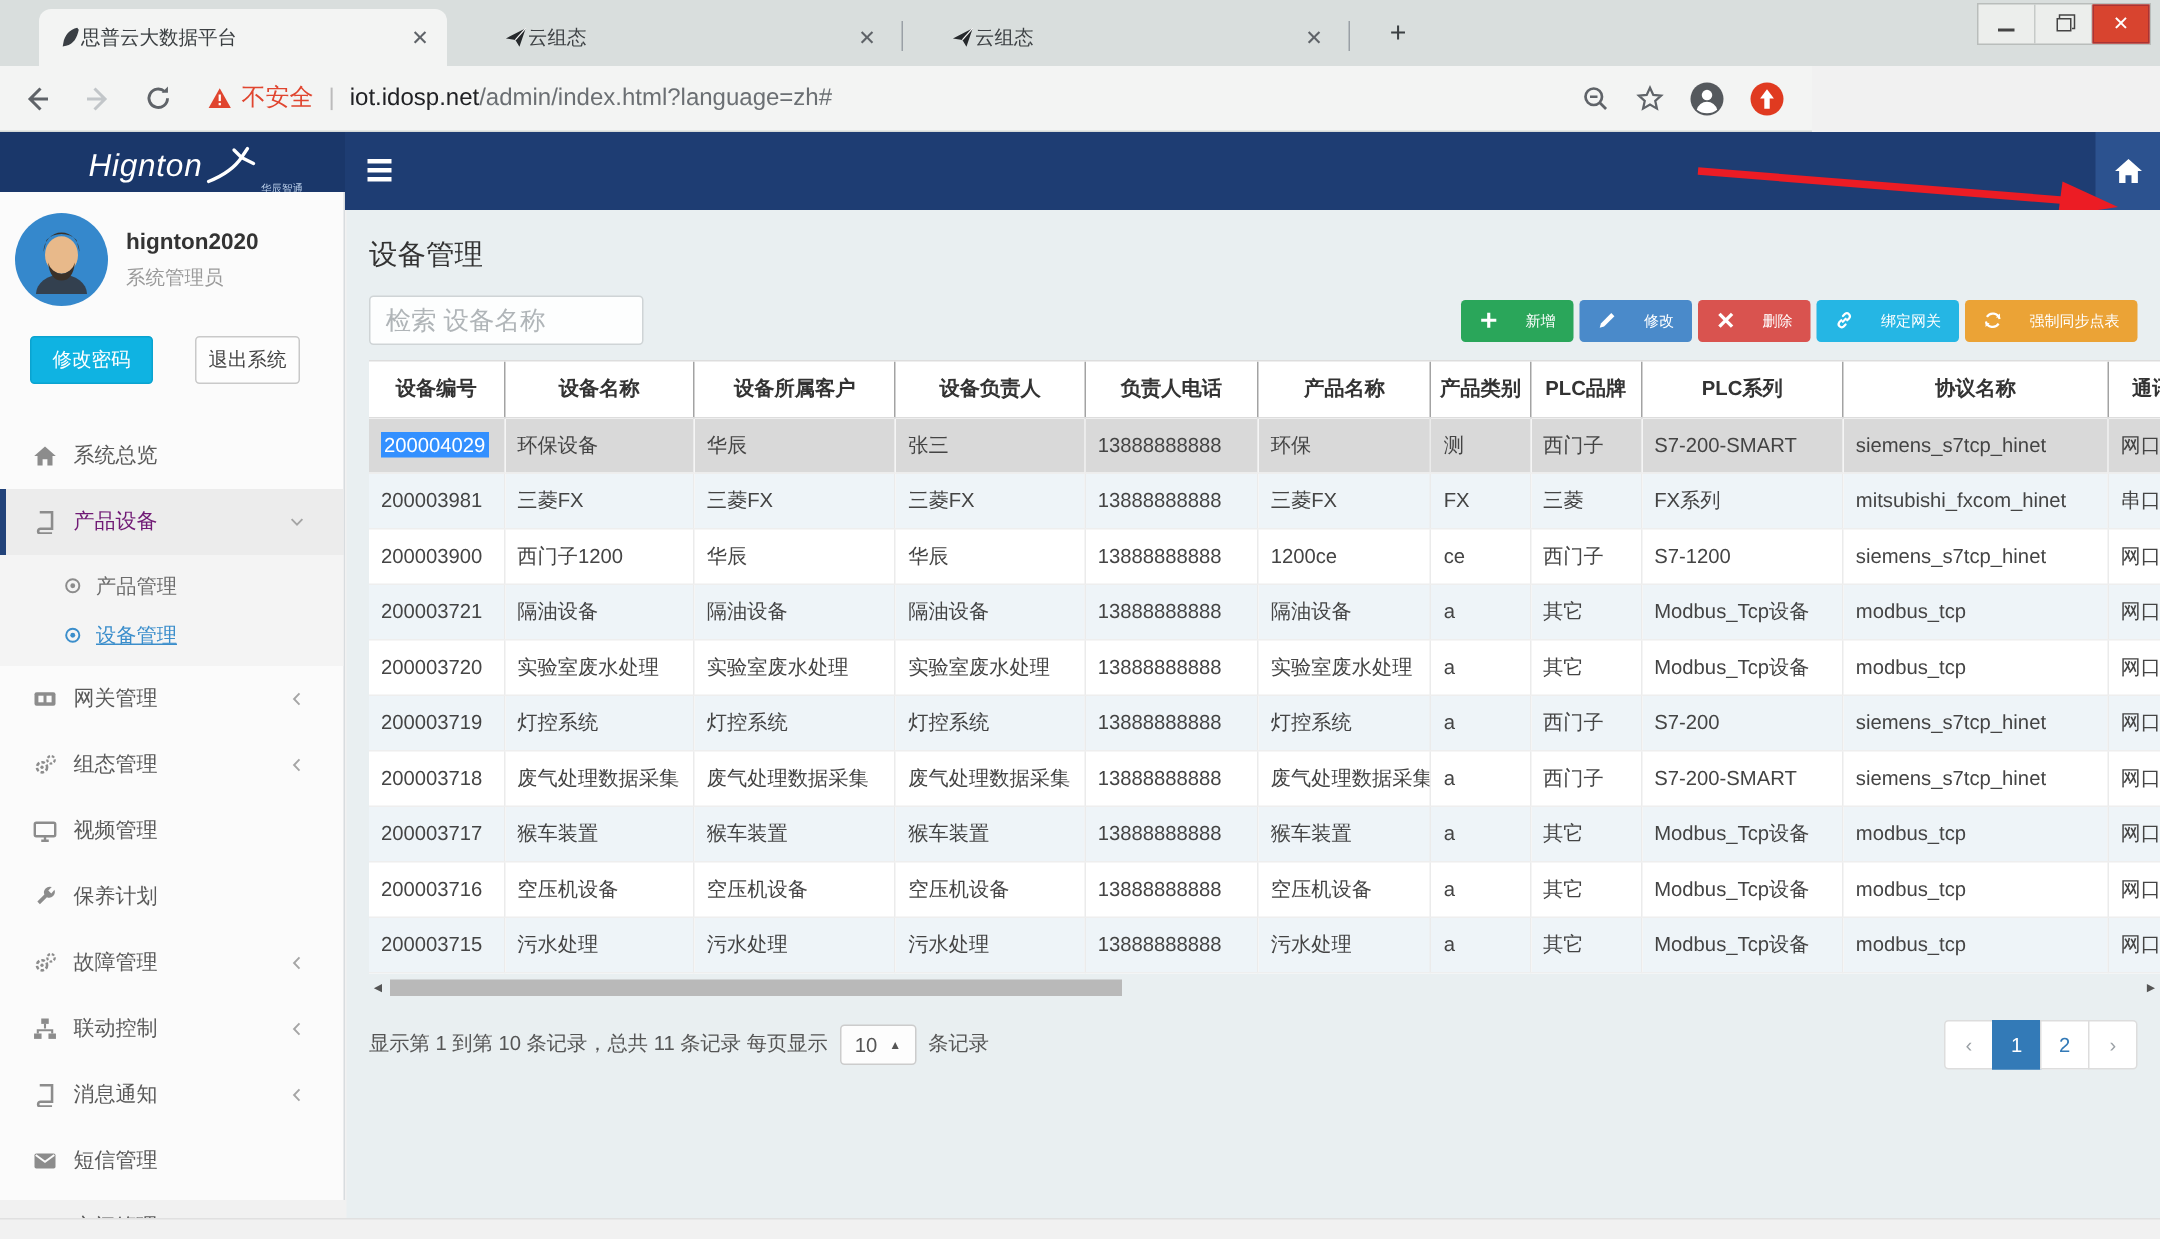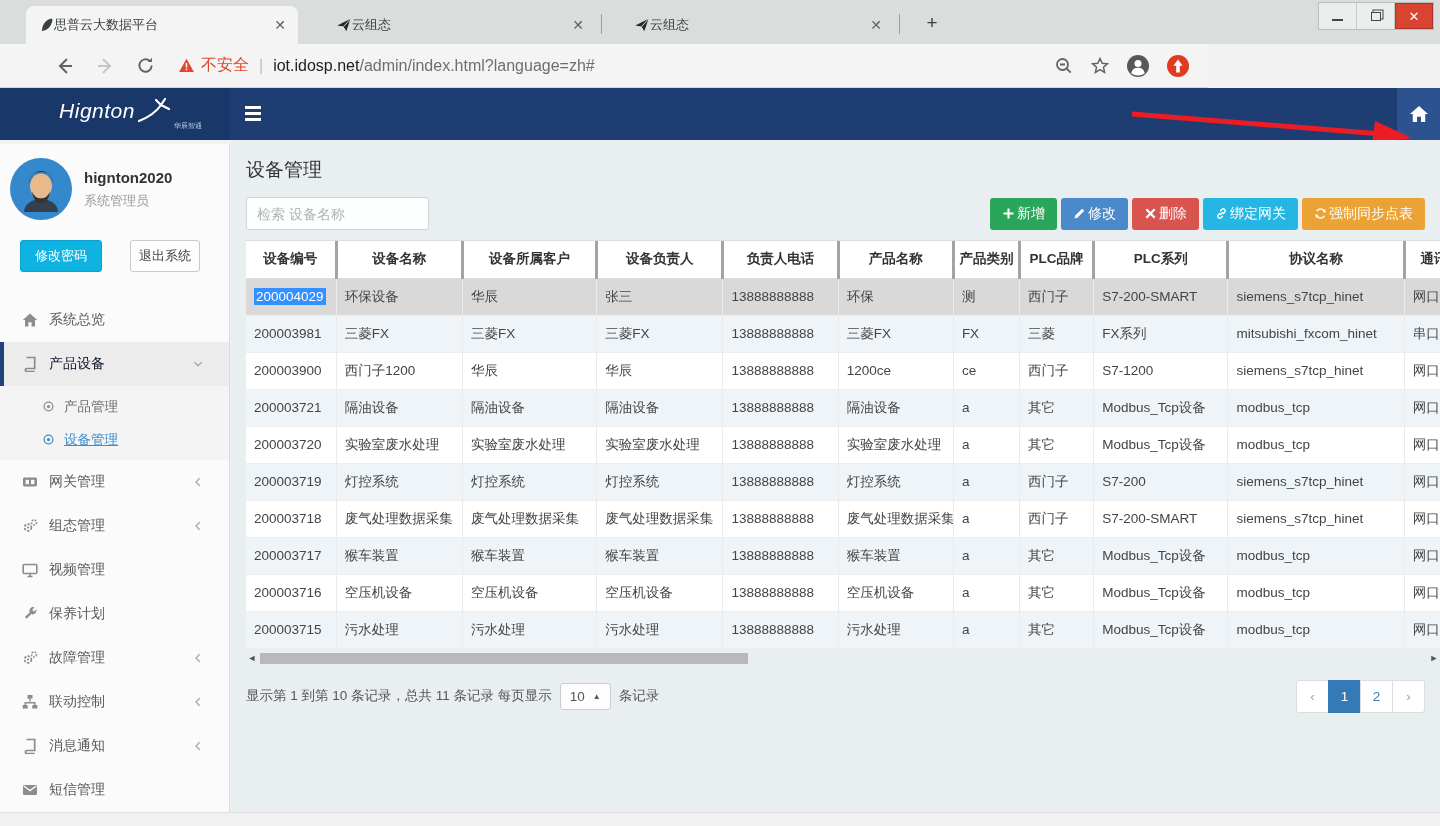--- a/index.html
+++ b/index.html
@@ -14,21 +14,21 @@
   .tab .t-close { width:16px; height:16px; color:#5f6368; font-size:14px; line-height:16px; text-align:center; }
   .tab-divider { position:absolute; top:14px; width:1px; height:20px; background:#9aa0a6; }
   .new-tab { position:absolute; left:920px; top:12px; width:24px; height:24px; font-size:19px; color:#3c4043; text-align:center; line-height:22px; }
   .win-controls { position:absolute; right:6px; top:2px; display:flex; border:1px solid #b9bdbb; background:#eceeec; }
   .win-btn { width:38px; height:26px; display:flex; align-items:center; justify-content:center; border-right:1px solid #c6cac8; }
   .win-btn:last-child { border-right:none; }
   .win-min { width:11px; height:2px; background:#444; margin-top:8px; }
   .win-rest { width:10px; height:9px; border:1.5px solid #444; box-shadow:2px -2px 0 -0.5px #eceeec, 2px -2px 0 0.5px #444; }
   .win-close { background:#d8442f; border:1px solid #a33; color:#fff; font-size:13px; font-weight:bold; width:100%; height:100%; display:flex; align-items:center; justify-content:center; }
 
-  .url-bar { position:absolute; left:0; top:44px; width:1208px; height:44px; background:#f3f4f3; display:flex; align-items:center; border-bottom:1px solid #d5d9d8;padding-left:40px; }
+  .url-bar { position:absolute; left:0; top:44px; width:1208px; height:44px; background:#f3f4f3; display:flex; align-items:center; border-bottom:1px solid #d5d9d8; }
   .nav-ico { width:30px; height:30px; margin-left:10px; display:flex; align-items:center; justify-content:center; }
   .sec-chip { display:flex; align-items:center; margin-left:18px; color:#e0452f; font-size:16px; }
   .sec-chip .icon { margin-right:6px; }
   .url-sep { color:#bbb; margin:0 10px; font-size:16px; }
   .url-text { font-size:16px; color:#202124; }
   .url-text .path { color:#6b6f73; }
   .url-right { margin-left:auto; display:flex; align-items:center; gap:16px; margin-right:18px; }
 
   
   .app-header { position:absolute; left:0; top:88px; width:1440px; height:52px; background:#1e3d73; }
@@ -37,52 +37,52 @@
   .brand-name { font-size:21px; font-weight:normal; font-style:italic; letter-spacing:0.5px; }
   .brand-sub { font-size:7px; color:#bcd0ea; margin-top:-2px; align-self:flex-end; margin-right:28px; }
   .hamburger { position:absolute; left:245px; top:16px; width:18px; height:18px; display:flex; flex-direction:column; justify-content:center; gap:3px; }
   .hamburger span { display:block; width:16px; height:3px; background:#fff; }
   .home-btn { position:absolute; right:0; top:0; width:43px; height:52px; background:#2c528f; display:flex; align-items:center; justify-content:center; }
   .annot-arrow { position:absolute; left:1120px; top:100px; pointer-events:none; }
   .tooltip { position:absolute; left:1366px; top:146px; background:#0d0d0d; color:#fff; font-size:12px; padding:4px 7px; border-radius:3px; }
   .cursor-hand { position:absolute; left:1402px; top:140px; pointer-events:none; }
 
   
-  .sidebar { position:absolute; left:0; top:144px; width:230px; height:672px; background:#fbfbfb; border-right:1px solid #d8dcdf; }
+  .sidebar { position:absolute; left:0; top:128px; width:230px; height:672px; background:#fbfbfb; border-right:1px solid #d8dcdf; }
   .user-panel { display:flex; align-items:center; padding:14px 12px 8px 10px; }
   .user-meta { margin-left:12px; }
   .user-name { font-size:15px; font-weight:bold; color:#333; }
   .user-role { font-size:13px; color:#9a9a9a; margin-top:6px; }
   .user-actions { display:flex; gap:28px; padding:12px 12px 16px 20px; }
   .btn-cyan { background:#0fb3e2; color:#fff; border:1px solid #0aa3d0; font-size:13px; padding:6px 14px; border-radius:3px; }
   .btn-plain { background:#fdfdfd; color:#444; border:1px solid #c9c9c9; font-size:13px; padding:6px 8px; border-radius:3px; }
   .menu { margin-top:10px; }
   .menu-item { display:flex; align-items:center; height:44px; padding:0 14px 0 18px; color:#5a5a5a; font-size:14px; border-left:4px solid transparent; }
   .menu-item .icon { width:17px; height:17px; color:#8c8c8c; margin-right:11px; }
-  .menu-item.active { background:#ececec; border-left-color:#22437a; color:#0f172a; }
+  .menu-item.active { background:#ececec; border-left-color:#22437a; color:#701a75; }
   .menu-item .chev { margin-left:auto; color:#a5a5a5; }
   .submenu { background:#f4f4f4; padding:4px 0; }
   .submenu-item { display:flex; align-items:center; height:33px; padding-left:42px; font-size:13.5px; color:#6d6d6d; }
   .submenu-item .icon { width:14px; height:14px; color:#8c8c8c; margin-right:9px; }
   .submenu-item.active { color:#3b8ecb; text-decoration:underline; }
   .submenu-item.active .icon { color:#3b8ecb; }
 
   
   .content { position:absolute; left:231px; top:140px; width:1209px; height:672px; background:#e9eff1; }
   .page-title { font-size:19px; color:#333; font-weight:normal; padding:17px 0 0 15px; }
   .toolbar-row { display:flex; align-items:center; margin:14px 15px 0 15px; }
-  .search-input { width:183px; height:33px; border:1px solid #cfd4d6; background:#fdfefe; border-radius:3px; padding:0 10px; font-size:14px; color:#333; font-family:inherit; }
+  .search-input { width:183px; height:33px; border:1px solid #cfd4d6; background:#fdfefe; border-radius:3px; padding:0 10px; font-size:17px; color:#333; font-family:inherit; }
   .search-input::placeholder { color:#b0b5b8; }
   .toolbar-btns { margin-left:auto; display:flex; gap:4px; }
-  .tb-btn { display:flex; align-items:center; gap:2px; color:#fff; font-size:14px; padding:7px 12px; border:none; border-radius:3px; font-family:inherit; }
+  .tb-btn { display:flex; align-items:center; gap:18px; color:#fff; font-size:10px; padding:7px 12px; border:none; border-radius:3px; font-family:inherit; }
   .tb-btn .icon { width:13px; height:13px; }
 
   .table-wrap { margin:10px 0 0 15px; width:1194px; overflow:hidden; background:#fff; border-top:1px solid #ddd; }
   table.device { border-collapse:collapse; table-layout:fixed; width:1246px; font-size:13.5px; color:#444; }
-  table.device th { font-weight:bold; color:#333; text-align:center; height:37px; border-right:3px solid #a3a3a3; border-bottom:1px solid #ddd; background:#fff; white-space:nowrap; overflow:hidden; }
+  table.device th { font-weight:bold; color:#333; text-align:center; height:37px; border-right:1px solid #a3a3a3; border-bottom:1px solid #ddd; background:#fff; white-space:nowrap; overflow:hidden; }
   table.device td { height:37px; padding:0 8px; border-right:1px solid #ebebeb; border-bottom:1px solid #eee; white-space:nowrap; overflow:hidden; background:#fff; }
   tr.stripe td { background:#eef4f8; }
   tr.selected td { background:#d9d9d9; }
   .text-selected { background:#3390ff; color:#fff; padding:1px 2px; }
 
   .hscroll { display:flex; align-items:center; width:1194px; margin:2px 0 0 15px; height:15px; }
   .hs-arrow { font-size:9px; color:#555; width:12px; text-align:center; }
   .hs-track { flex:1; height:13px; position:relative; }
   .hs-thumb { position:absolute; left:2px; top:1px; width:488px; height:11px; background:#b9b9b9; }
 

